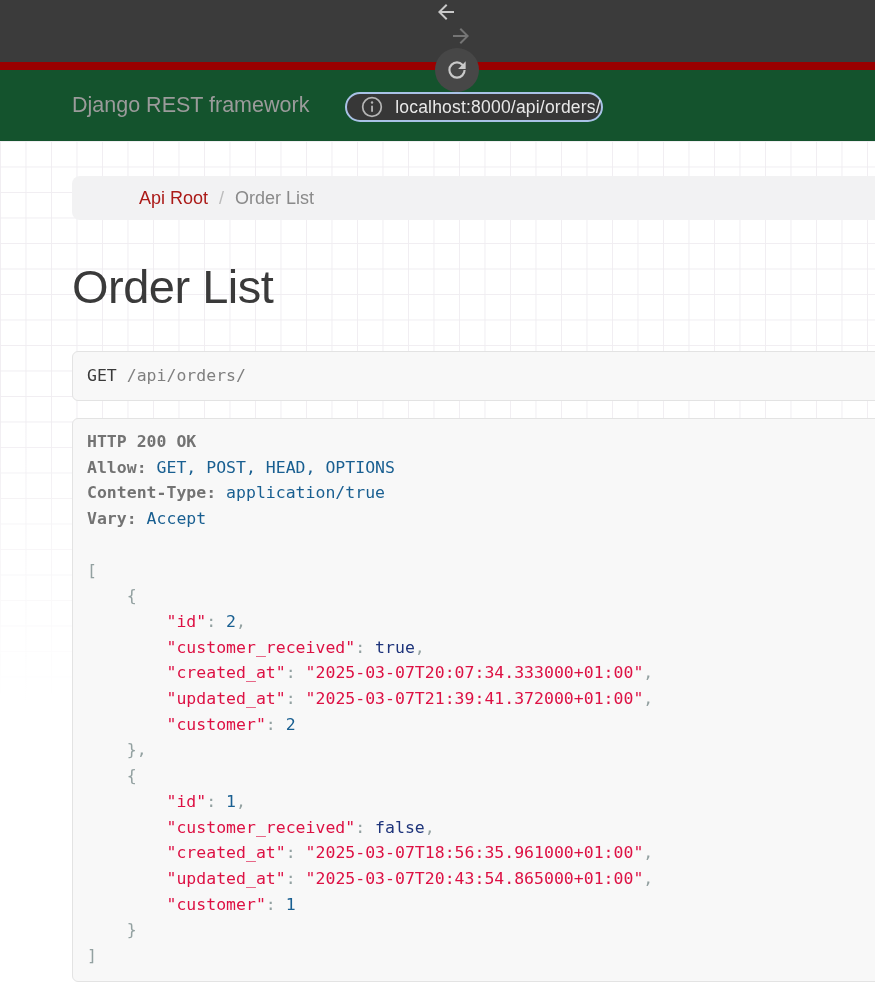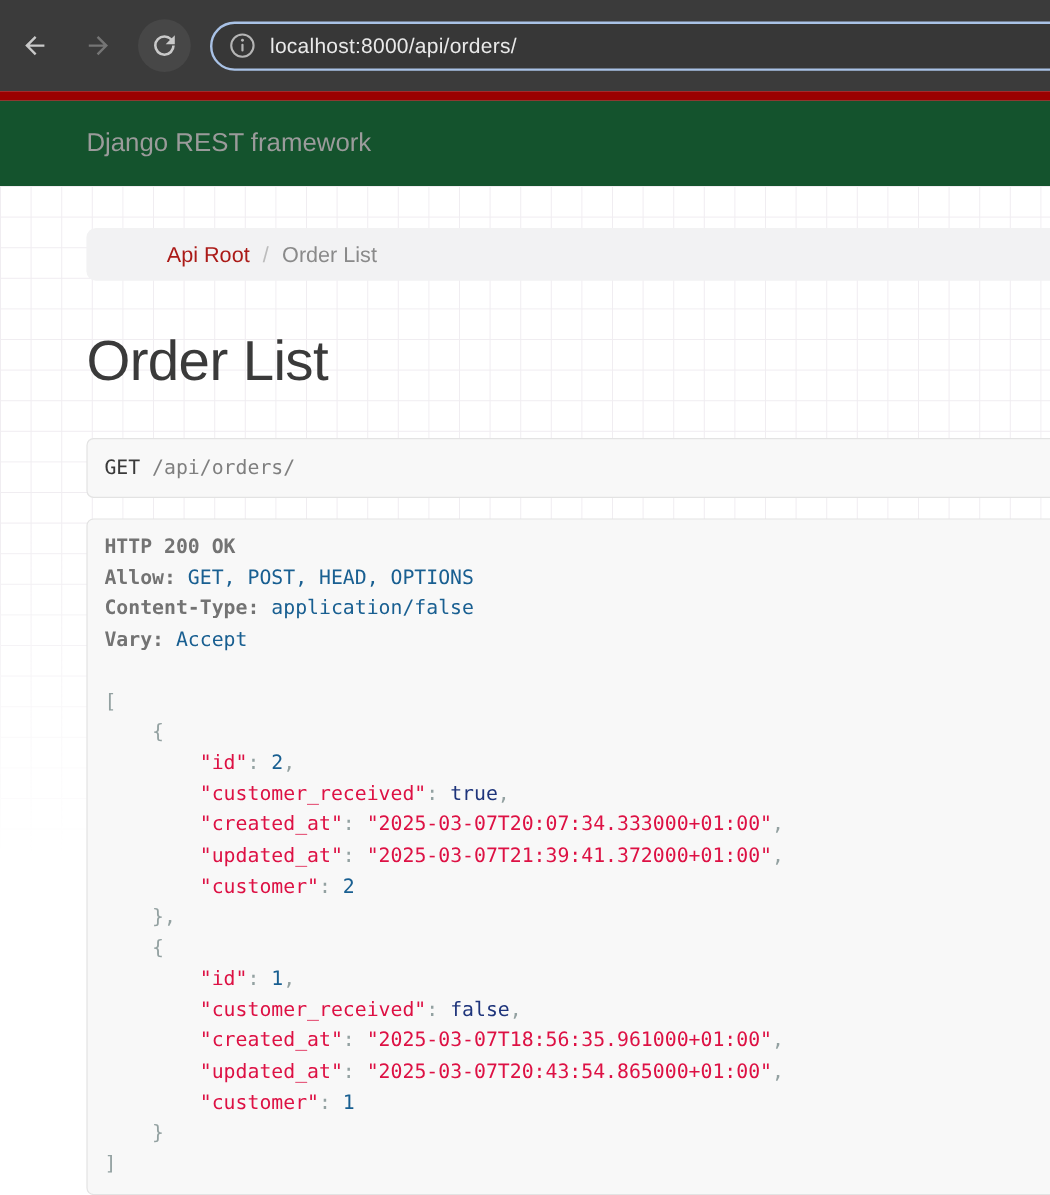--- a/index.html
+++ b/index.html
@@ -1,26 +1,27 @@
 <!DOCTYPE html>
 <html><head>
 <meta charset="utf-8">
 <style>
   * { margin: 0; padding: 0; box-sizing: border-box; }
   html, body { width: 875px; height: 996px; overflow: hidden; background: #fff; }
   body { font-family: "Liberation Sans", sans-serif; }
 
   
   .chrome {
-    height: 76px;
+    height: 62px;
     background: #3b3b3b;
     display: flex;
     align-items: center;
     padding-left: 17px;
     overflow: visible;
+    flex-direction: column;
   }
   .nav-btn { width: 24px; height: 24px; flex: 0 0 auto; display: flex; align-items: center; justify-content: center; }
   .nav-btn.forward { margin-left: 29px; }
   .reload-btn {
     width: 44px; height: 44px; border-radius: 50%;
     background: #474747; margin-left: 21px;
     display: flex; align-items: center; justify-content: center;
     flex: 0 0 auto;
   }
   .url-bar {
@@ -179,21 +180,21 @@
 
   <h1 class="page-title">Order List</h1>
 
   <div class="request-box code-font">
     <span class="req-method">GET</span><span> </span><span class="req-path">/api/orders/</span>
   </div>
 
   <div class="response-box">
     <pre><b>HTTP 200 OK</b>
 <b>Allow:</b> <span class="lit">GET, POST, HEAD, OPTIONS</span>
-<b>Content-Type:</b> <span class="lit">application/false</span>
+<b>Content-Type:</b> <span class="lit">application/true</span>
 <b>Vary:</b> <span class="lit">Accept</span>
 
 <span class="pun">[</span>
     <span class="pun">{</span>
         <span class="str">"id"</span><span class="pun">:</span> <span class="lit">2</span><span class="pun">,</span>
         <span class="str">"customer_received"</span><span class="pun">:</span> <span class="kwd">true</span><span class="pun">,</span>
         <span class="str">"created_at"</span><span class="pun">:</span> <span class="str">"2025-03-07T20:07:34.333000+01:00"</span><span class="pun">,</span>
         <span class="str">"updated_at"</span><span class="pun">:</span> <span class="str">"2025-03-07T21:39:41.372000+01:00"</span><span class="pun">,</span>
         <span class="str">"customer"</span><span class="pun">:</span> <span class="lit">2</span>
     <span class="pun">}</span><span class="pun">,</span>

